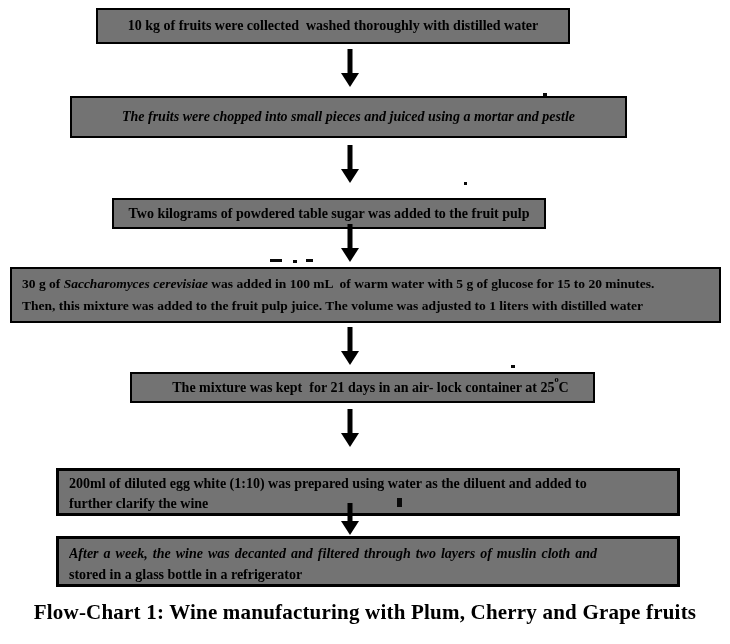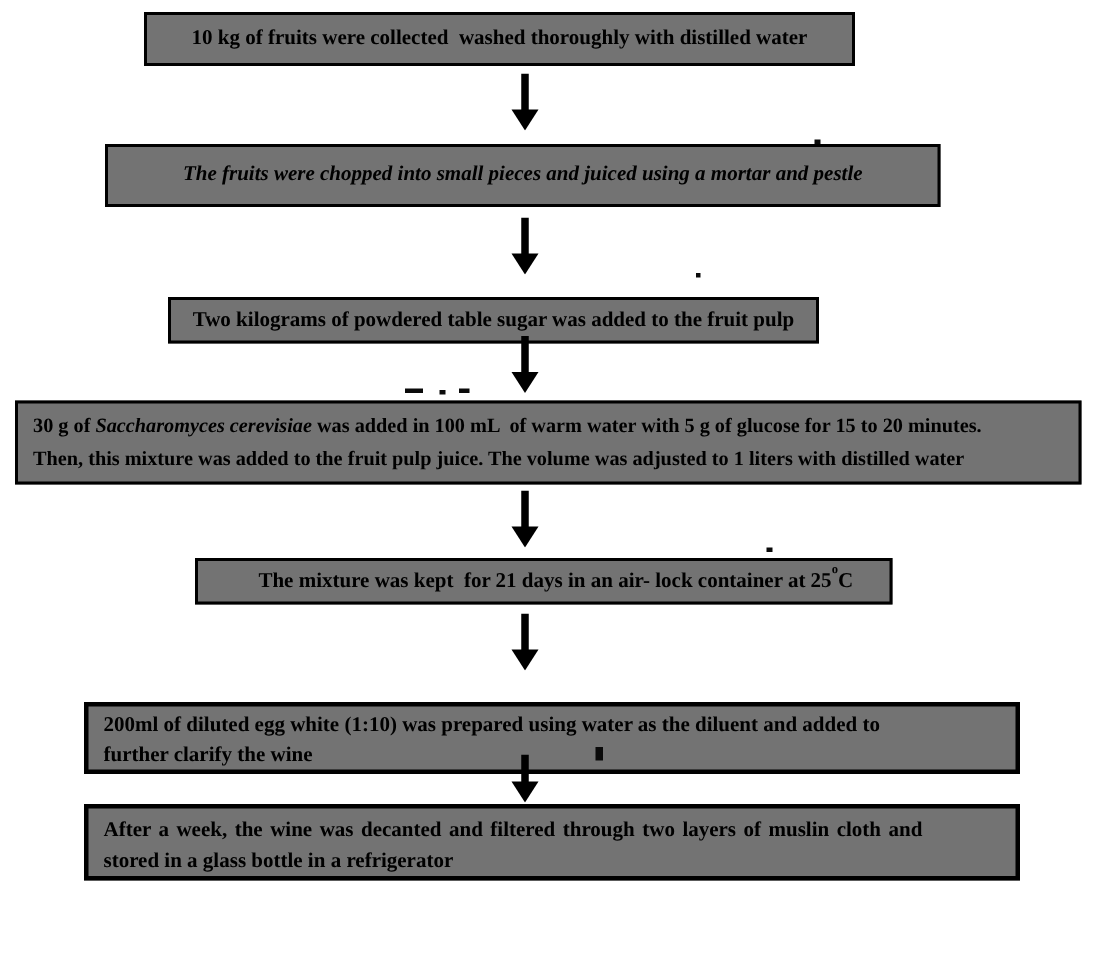--- a/index.html
+++ b/index.html
@@ -12,21 +12,21 @@
     position:absolute;border:2px solid #000;background:#737373;
     box-sizing:border-box;
   }
   .center-box{display:flex;align-items:center;justify-content:center;text-align:center;}
   .thick{border-width:3px;}
   .step-text{white-space:pre;font-size:14px;}
   .pad{padding:3px 6px 0 10px;}
   .line{white-space:pre;overflow:hidden;font-size:14px;line-height:20px;}
   .box4 .line{font-size:13.5px;line-height:21px;padding-top:1px;}
   .box7 .line{line-height:21px;}
-  .justify-line{word-spacing:1.5px;}
+  .justify-line{word-spacing:1.5px;font-style:italic;}
   .sup{font-size:0.6em;position:relative;top:-0.45em;}
   .arrow{position:absolute;width:30px;}
   .arrow svg{display:block;fill:#000;}
   .artifact{position:absolute;background:#0a0a0a;}
   .caption{
     position:absolute;left:0;top:600px;width:730px;text-align:center;
     font-size:21px;letter-spacing:0.2px;
   }
 </style>
 </head>
@@ -100,20 +100,21 @@
       <rect x="12.5" y="0" width="5" height="19"></rect>
       <polygon points="6,18 24,18 15,32"></polygon>
     </svg>
   </div>
 
   <div class="box box7 thick pad" style="left:56px;top:536px;width:624px;height:51px;padding-top:4px;">
     <div class="line justify-line">After a week, the wine was decanted and filtered through two layers of muslin cloth and</div>
     <div class="line">stored in a glass bottle in a refrigerator</div>
   </div>
 
+  <div class="caption">Flow-Chart 1: Wine manufacturing with Plum, Cherry and Grape fruits</div>
 
   <div class="artifact" style="left:270px;top:259px;width:12px;height:3px;"></div>
   <div class="artifact" style="left:293px;top:260px;width:4px;height:3px;"></div>
   <div class="artifact" style="left:306px;top:259px;width:7px;height:3px;"></div>
   <div class="artifact" style="left:511px;top:365px;width:4px;height:3px;"></div>
   <div class="artifact" style="left:397px;top:498px;width:5px;height:9px;"></div>
   <div class="artifact" style="left:543px;top:93px;width:4px;height:3px;"></div>
   <div class="artifact" style="left:464px;top:182px;width:3px;height:3px;"></div>
 
 </div>

